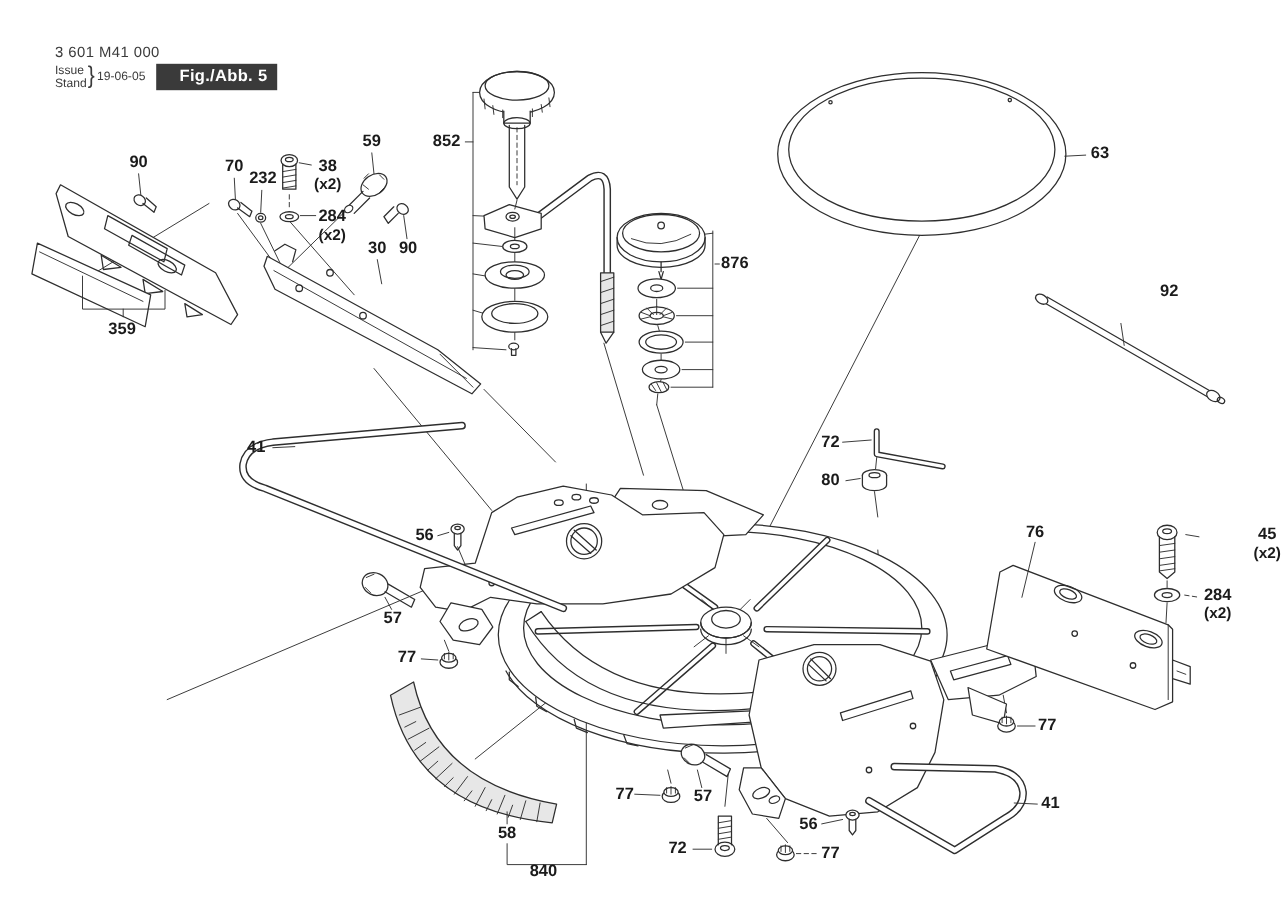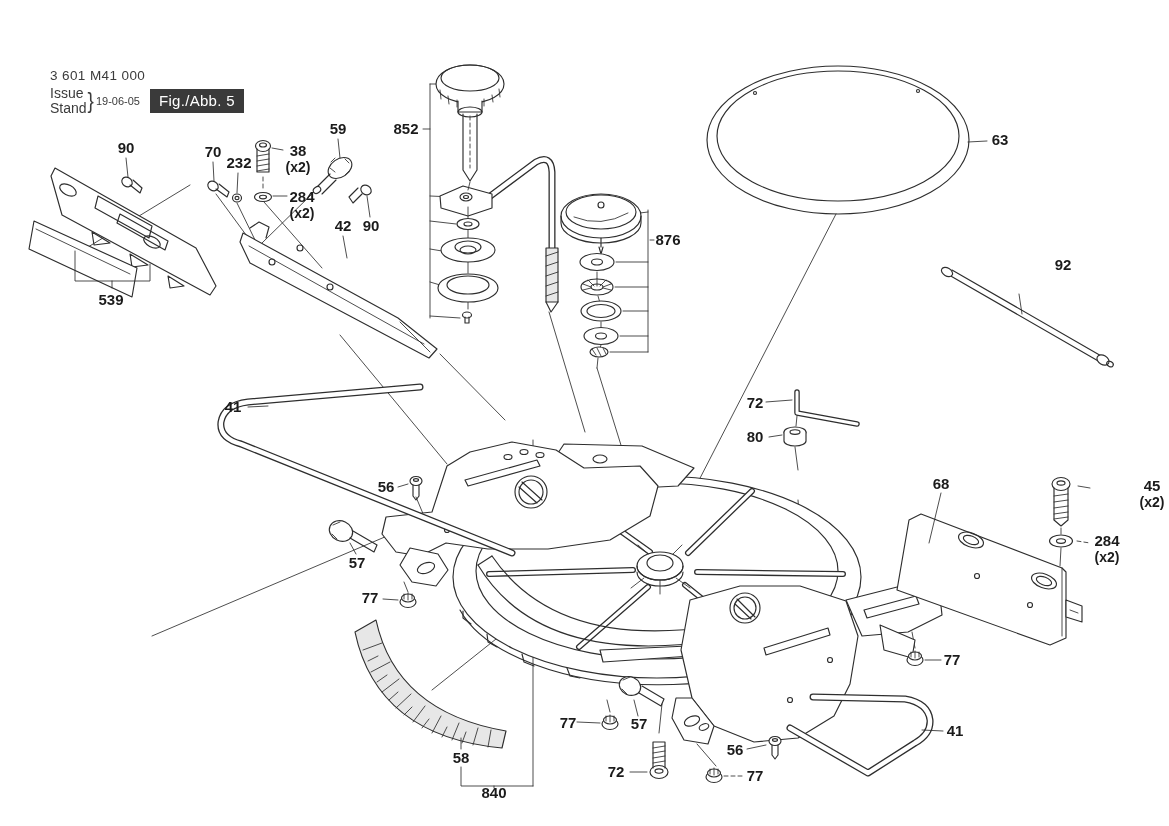--- a/index.html
+++ b/index.html
@@ -12,27 +12,27 @@
   .thin{stroke-width:0.85;}
   .dash{stroke-dasharray:4 3;}
   .rod1{stroke-width:7;}
   .rod2{stroke:#fff;stroke-width:4.4;}
   .spk1{stroke-width:6;}
   .spk2{stroke:#fff;stroke-width:3.4;}
   .key1{stroke-width:5.5;}
   .key2{stroke:#fff;stroke-width:3;}
   
   #hdr{position:absolute;left:50px;top:40px;color:#3b3b3b;}
-  #hdr .pn{font-size:13.5px;letter-spacing:0.4px;margin-top:28px;}
+  #hdr .pn{font-size:13.5px;letter-spacing:0.4px;}
   #hdr .row{display:flex;align-items:center;margin-top:3px;}
-  #hdr .iss{font-size:14px;line-height:1.1;}
+  #hdr .iss{font-size:11px;line-height:1.1;}
   #hdr .brace{font-size:19px;font-weight:300;margin:0 2px 0 1px;transform:scaleY(1.15);}
   #hdr .date{font-size:11px;margin-right:10px;}
-  #hdr .figbox{background:#3a3a3a;color:#fff;font-size:15px;font-weight:normal;
-               padding:3px 9px 4px 9px;letter-spacing:0.3px;}
+  #hdr .figbox{background:#3a3a3a;color:#fff;font-size:15px;font-weight:bold;
+               padding:3px 9px 4px 21px;letter-spacing:0.3px;}
   
   .plabel{position:absolute;transform:translate(-50%,-50%);text-align:center;
           font-size:15px;font-weight:bold;color:#1b1b1b;line-height:1.1;white-space:nowrap;}
   .plabel .sub{display:block;font-size:14px;}
   
   #ftr{position:absolute;left:1001px;top:736px;font-size:10.5px;color:#4a4a4a;line-height:1.22;}
 </style>
 </head>
 <body>
 
@@ -380,40 +380,40 @@
   </div>
 
   <div id="labels">
       <div class="plabel" style="left: 126px; top: 148px;"><span>90</span></div>
       <div class="plabel" style="left: 213px; top: 152px; text-align: center;"><span>70</span></div>
       <div class="plabel" style="left: 239px; top: 163px;"><span>232</span></div>
       <div class="plabel" style="left: 298px; top: 159px;"><span>38</span><span class="sub">(x2)</span></div>
       <div class="plabel" style="left: 302px; top: 205px;"><span>284</span><span class="sub">(x2)</span></div>
       <div class="plabel" style="left: 338px; top: 129px;"><span>59</span></div>
       <div class="plabel" style="left: 406px; top: 129px;"><span>852</span></div>
-      <div class="plabel" style="left: 343px; top: 226px;"><span>42</span></div>
+      <div class="plabel" style="left: 343px; top: 226px;"><span>30</span></div>
       <div class="plabel" style="left: 371px; top: 226px;"><span>90</span></div>
       <div class="plabel" style="left: 668px; top: 240px;"><span>876</span></div>
       <div class="plabel" style="left: 1000px; top: 140px;"><span>63</span></div>
       <div class="plabel" style="left: 1019px; top: 265px; margin-left: 44px;"><span>92</span></div>
-      <div class="plabel" style="left: 111px; top: 300px;"><span>539</span></div>
+      <div class="plabel" style="left: 111px; top: 300px;"><span>359</span></div>
       <div class="plabel" style="left: 233px; top: 407px;"><span>41</span></div>
       <div class="plabel" style="left: 386px; top: 487px;"><span>56</span></div>
       <div class="plabel" style="left: 357px; top: 563px;"><span>57</span></div>
       <div class="plabel" style="left: 370px; top: 598px;"><span>77</span></div>
       <div class="plabel" style="left: 461px; top: 758px;"><span>58</span></div>
       <div class="plabel" style="left: 494px; top: 793px;"><span>840</span></div>
       <div class="plabel" style="left: 568px; top: 723px;"><span>77</span></div>
       <div class="plabel" style="left: 639px; top: 724px;"><span>57</span></div>
       <div class="plabel" style="left: 616px; top: 772px;"><span>72</span></div>
       <div class="plabel" style="left: 755px; top: 776px;"><span>77</span></div>
       <div class="plabel" style="left: 735px; top: 750px;"><span>56</span></div>
       <div class="plabel" style="left: 755px; top: 403px;"><span>72</span></div>
       <div class="plabel" style="left: 755px; top: 437px;"><span>80</span></div>
-      <div class="plabel" style="left: 941px; top: 484px;"><span>68</span></div>
+      <div class="plabel" style="left: 941px; top: 484px;"><span>76</span></div>
       <div class="plabel" style="left: 1104px; top: 494px; margin-left: 48px;"><span>45</span><span class="sub">(x2)</span></div>
       <div class="plabel" style="left: 1107px; top: 549px;"><span>284</span><span class="sub">(x2)</span></div>
       <div class="plabel" style="left: 952px; top: 660px;"><span>77</span></div>
       <div class="plabel" style="left: 955px; top: 731px;"><span>41</span></div>
     </div>
 
 
 </div>
 
 </body></html>

